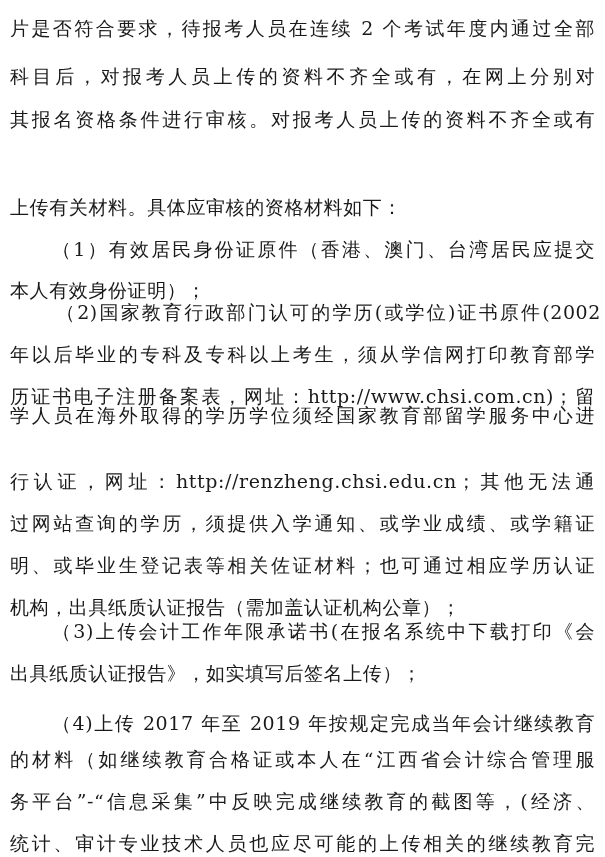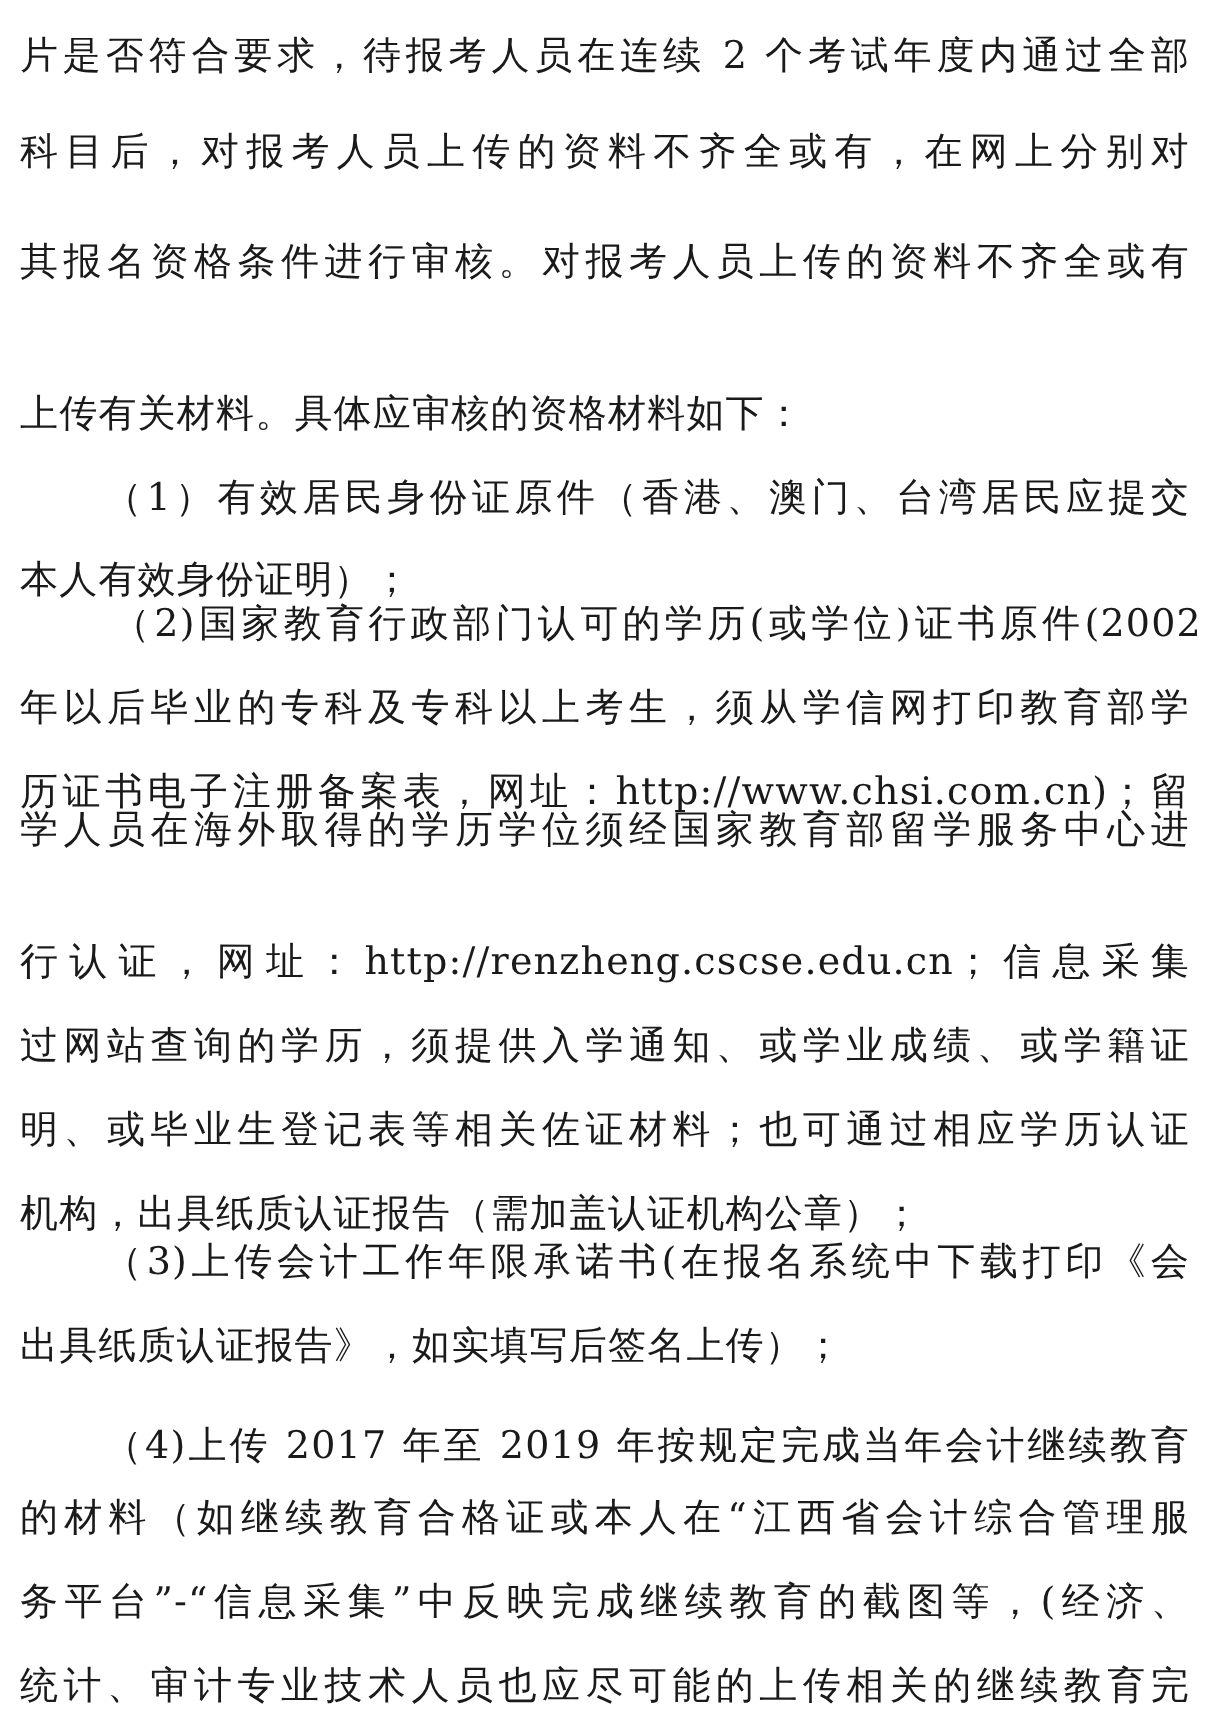--- a/index.html
+++ b/index.html
@@ -45,29 +45,29 @@
       left: 56px;
       width: 545px;
     }
   </style>
 </head>
 <body>
 
 <div class="page">
   <div class="line" style="top:13px">片是否符合要求，待报考人员在连续 2 个考试年度内通过全部</div>
   <div class="line" style="top:61px">科目后，对报考人员上传的资料不齐全或有，在网上分别对</div>
-  <div class="line" style="top:116px">其报名资格条件进行审核。对报考人员上传的资料不齐全或有</div>
+  <div class="line" style="top:104px">其报名资格条件进行审核。对报考人员上传的资料不齐全或有</div>
   <div class="line last" style="top:192px">上传有关材料。具体应审核的资格材料如下：</div>
   <div class="line indent" style="top:234px">（1）有效居民身份证原件（香港、澳门、台湾居民应提交</div>
   <div class="line last" style="top:275px">本人有效身份证明）；</div>
   <div class="line indent-small" style="top:297px">（2)国家教育行政部门认可的学历(或学位)证书原件(2002</div>
   <div class="line" style="top:339px">年以后毕业的专科及专科以上考生，须从学信网打印教育部学</div>
   <div class="line" style="top:381px">历证书电子注册备案表，网址：http://www.chsi.com.cn)；留</div>
   <div class="line" style="top:400px">学人员在海外取得的学历学位须经国家教育部留学服务中心进</div>
-  <div class="line" style="top:466px">行认证，网址：http://renzheng.cscse.edu.cn；信息采集</div>
+  <div class="line" style="top:466px">行认证，网址：http://renzheng.chsi.edu.cn；其他无法通</div>
   <div class="line" style="top:508px">过网站查询的学历，须提供入学通知、或学业成绩、或学籍证</div>
   <div class="line" style="top:550px">明、或毕业生登记表等相关佐证材料；也可通过相应学历认证</div>
   <div class="line last" style="top:592px">机构，出具纸质认证报告（需加盖认证机构公章）；</div>
   <div class="line indent" style="top:616px">（3)上传会计工作年限承诺书(在报名系统中下载打印《会</div>
   <div class="line last" style="top:658px">出具纸质认证报告》，如实填写后签名上传）；</div>
   <div class="line indent" style="top:708px">（4)上传 2017 年至 2019 年按规定完成当年会计继续教育</div>
   <div class="line" style="top:744px">的材料（如继续教育合格证或本人在“江西省会计综合管理服</div>
   <div class="line" style="top:786px">务平台”-“信息采集”中反映完成继续教育的截图等，(经济、</div>
   <div class="line" style="top:828px">统计、审计专业技术人员也应尽可能的上传相关的继续教育完</div>
 </div>

